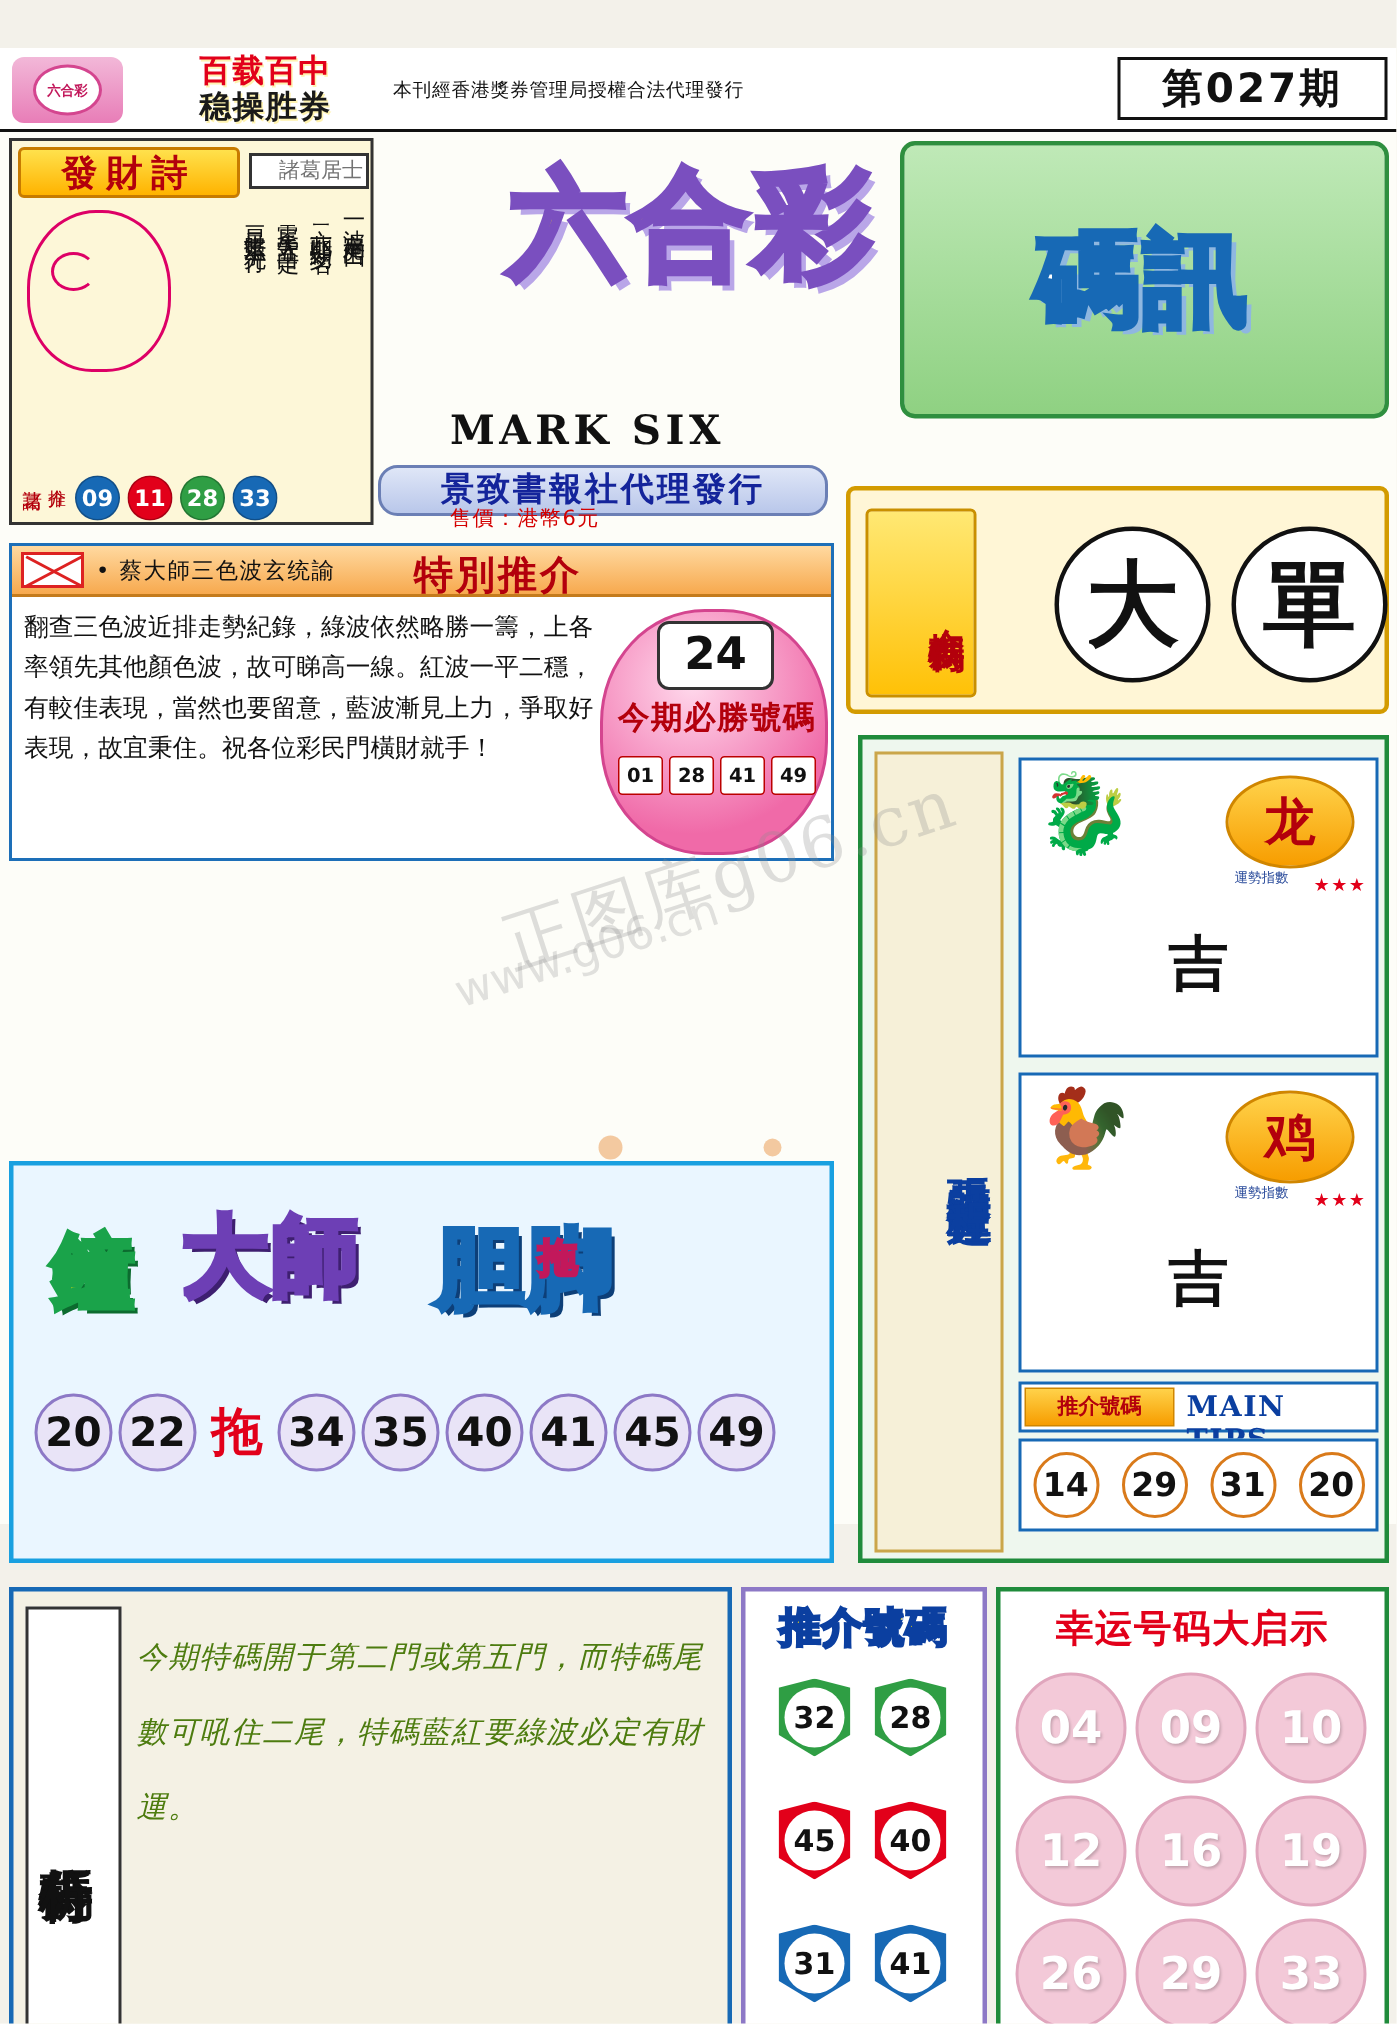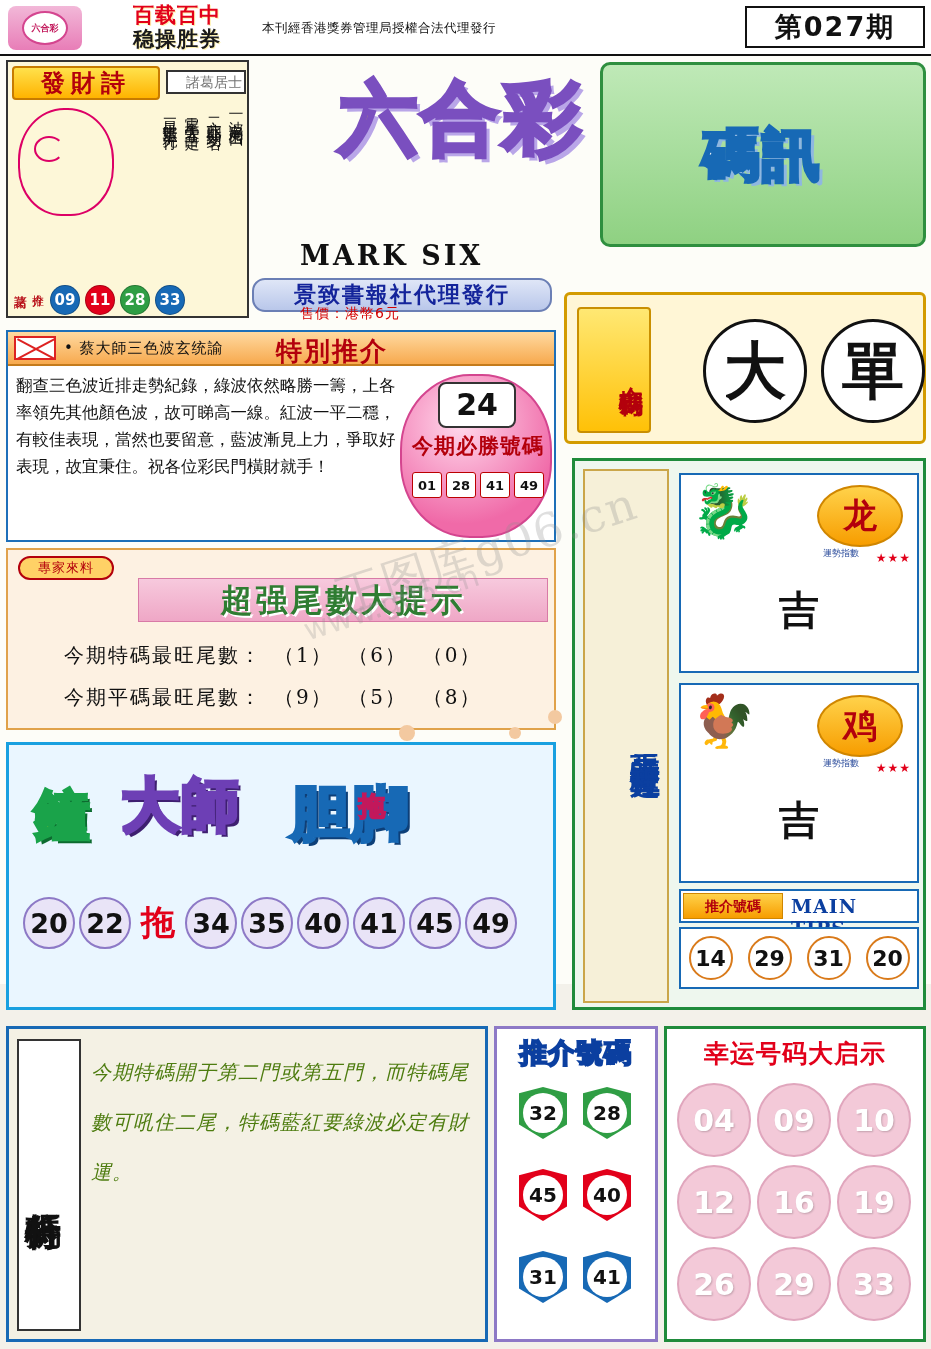--- a/index.html
+++ b/index.html
@@ -4,21 +4,21 @@
 <style>
   * { box-sizing: border-box; }
   html, body { margin:0; padding:0; }
   body {
     width: 931px; height: 1349px;
     background: #f3f1ea;
     font-family: "DejaVu Sans", "Liberation Sans", sans-serif;
     position: relative;
     overflow: hidden;
   }
-  .page { position: relative; width: 931px; height: 984px; background:#fdfdf8; }
+  .page { position: relative; width: 931px; height: 984px; background:#fdfdf8;margin-top:32px; }
 
   
   .topbar { position:absolute; left:0; top:0; width:931px; height:56px; background:#fff; border-bottom:2px solid #111; }
   .logo-circle {
     position:absolute; left:8px; top:6px; width:74px; height:44px; border-radius:8px;
     background: linear-gradient(#f2b8d8,#e87db7);
     display:flex; align-items:center; justify-content:center;
   }
   .logo-circle .inner {
     width:46px; height:34px; border-radius:50%; background:#fff; border:2px solid #d4458f;
@@ -77,21 +77,21 @@
     text-shadow: 5px 5px 0 #b9a6e8;
     line-height:120px; text-align:center;
     font-family:"DejaVu Sans", sans-serif;
   }
   .marksix { position:absolute; left:300px; top:240px; font-size:27px; font-weight:bold; color:#111; letter-spacing:3px; font-family:"DejaVu Serif","Liberation Serif",serif;}
   .masung {
     position:absolute; left:600px; top:62px; width:326px; height:185px;
     background:linear-gradient(#bfe9b7,#8fd182); border:3px solid #2f8f3f; border-radius:10px;
   }
   .masung .t {
-    font-size:56px; font-weight:bold; color:#fff; letter-spacing:4px; text-align:center; line-height:180px;
+    font-size:68px; font-weight:bold; color:#fff; letter-spacing:4px; text-align:center; line-height:180px;
     -webkit-text-stroke:4px #1769b5; text-shadow:5px 4px 0 #8fb7e0;
   }
   .agentbar {
     position:absolute; left:252px; top:278px; width:300px; height:34px;
     background:linear-gradient(#dfe6f7,#b9c7ea); border:2px solid #6b7fb5; border-radius:13px;
     text-align:center; color:#14249b; font-size:22px; font-weight:bold; line-height:30px; letter-spacing:2px;
   }
   .priceline { position:absolute; left:300px; top:305px; font-size:14px; color:#d40000; letter-spacing:1px; }
 
   
@@ -276,37 +276,20 @@
       <div class="cap">今期必勝號碼</div>
       <div class="nums" id="sr-nums">
           <span>01</span>
           <span>28</span>
           <span>41</span>
           <span>49</span>
         </div>
     </div>
   </div>
 
-  <div class="weishu">
-    <div class="ws-tag">專家來料</div>
-    <div class="ws-title">超强尾數大提示</div>
-    <div class="ws-row r1">
-      <span>今期特碼最旺尾數：</span>
-      <span class="v">（1）</span>
-      <span class="v">（6）</span>
-      <span class="v">（0）</span>
-    </div>
-    <div class="ws-row r2">
-      <span>今期平碼最旺尾數：</span>
-      <span class="v">（9）</span>
-      <span class="v">（5）</span>
-      <span class="v">（8）</span>
-    </div>
-    <div class="dot" style="left:540px;top:160px;width:14px;height:14px;background:#f3c9a0;"></div>
-  </div>
 
   <div class="zhong">
     <div class="zhong-art">
       <div class="za za1">鐘</div>
       <div class="za za2">大師</div>
       <div class="za za3"><span>胆</span><span>脚</span></div>
       <div class="za za4">拖</div>
     </div>
     <div class="zhong-nums" id="zhong-nums">
         <div class="zn">20</div>

